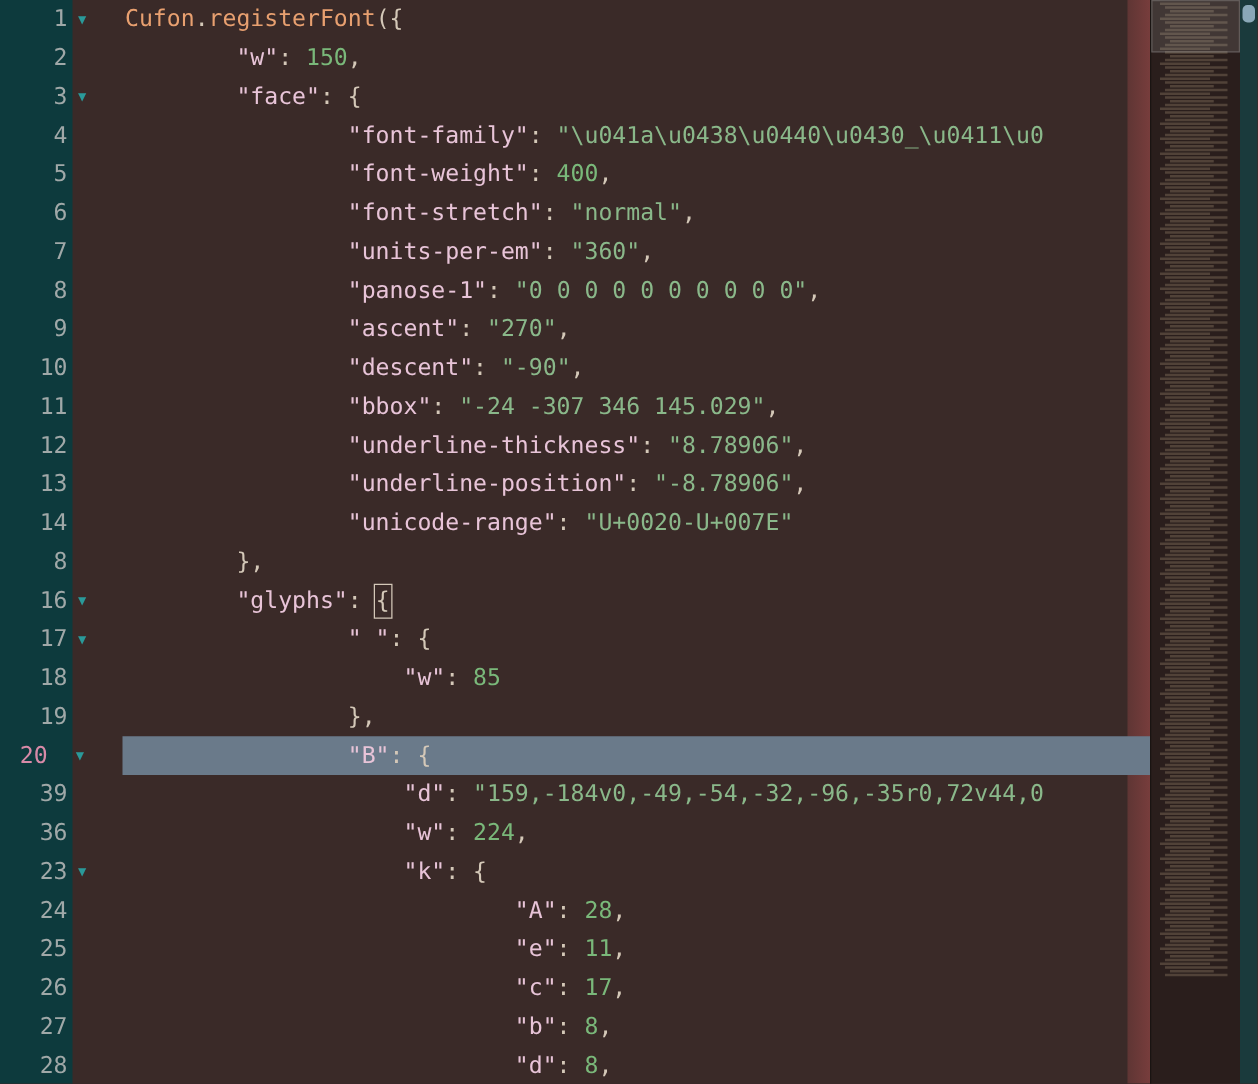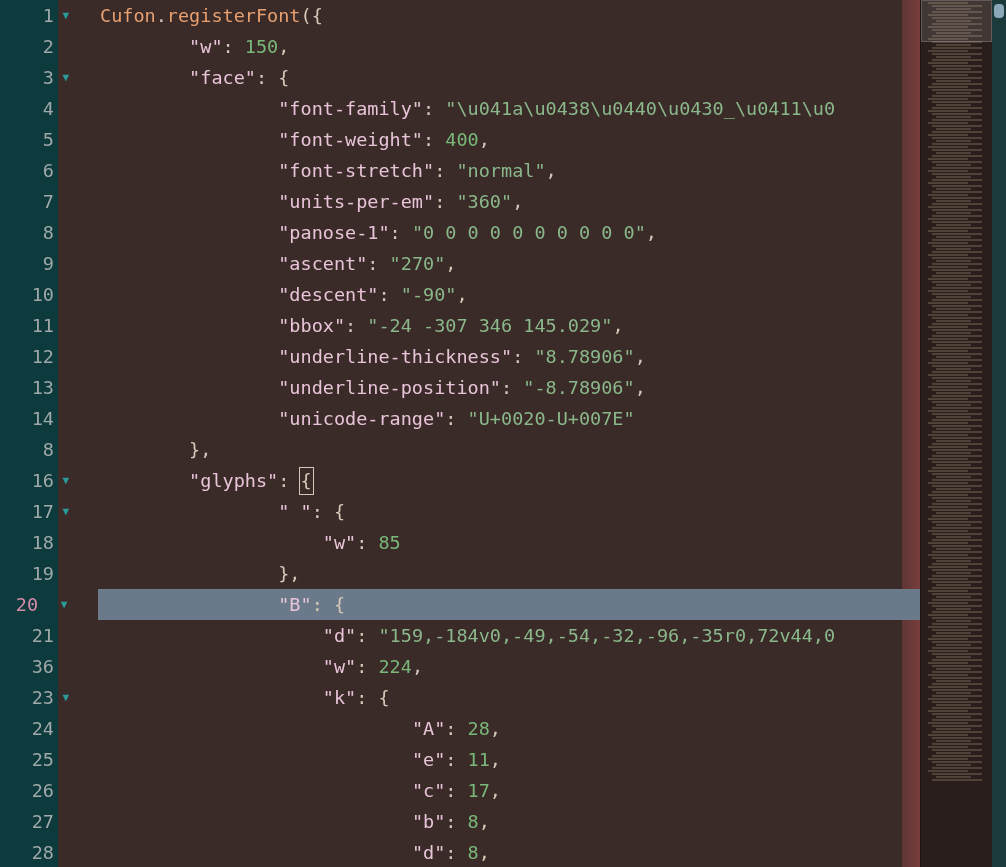--- a/index.html
+++ b/index.html
@@ -149,21 +149,21 @@
       <div class="gutter-line">11</div>
       <div class="gutter-line">12</div>
       <div class="gutter-line">13</div>
       <div class="gutter-line">14</div>
       <div class="gutter-line">8</div>
       <div class="gutter-line">16<span class="fold-marker">▼</span></div>
       <div class="gutter-line">17<span class="fold-marker">▼</span></div>
       <div class="gutter-line">18</div>
       <div class="gutter-line">19</div>
       <div class="gutter-line active">20<span class="fold-marker">▼</span></div>
-      <div class="gutter-line">21</div>
+      <div class="gutter-line">39</div>
       <div class="gutter-line">36</div>
       <div class="gutter-line">23<span class="fold-marker">▼</span></div>
       <div class="gutter-line">24</div>
       <div class="gutter-line">25</div>
       <div class="gutter-line">26</div>
       <div class="gutter-line">27</div>
       <div class="gutter-line">28</div>
     </div>
 
   <div class="code-area" id="code">

